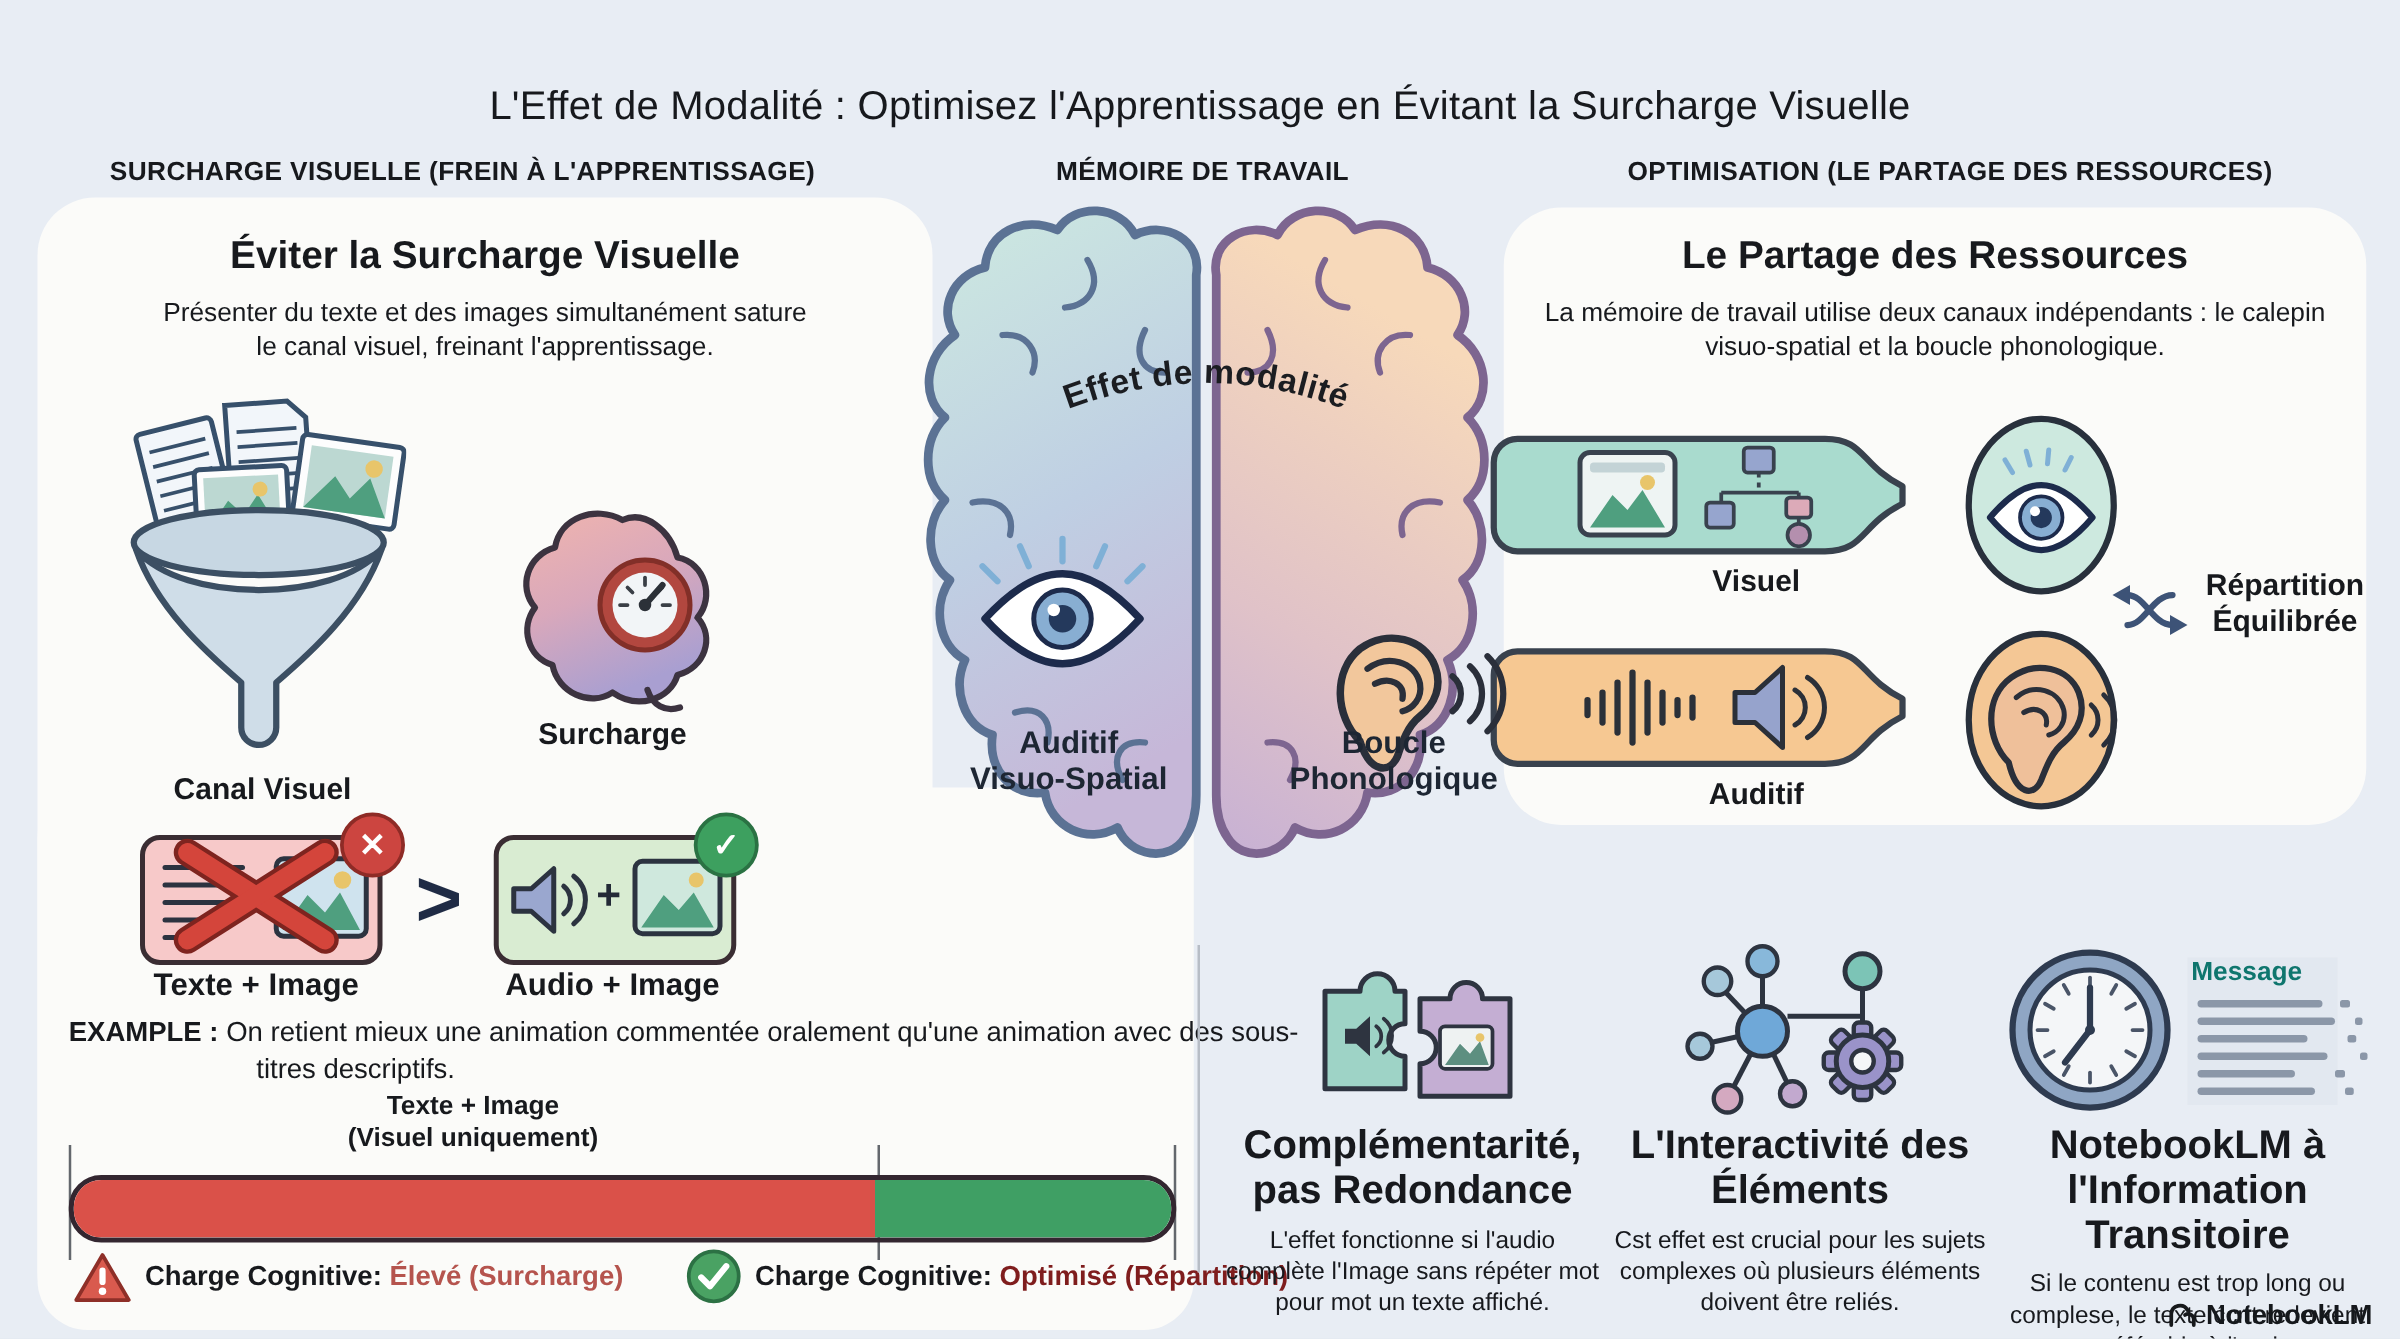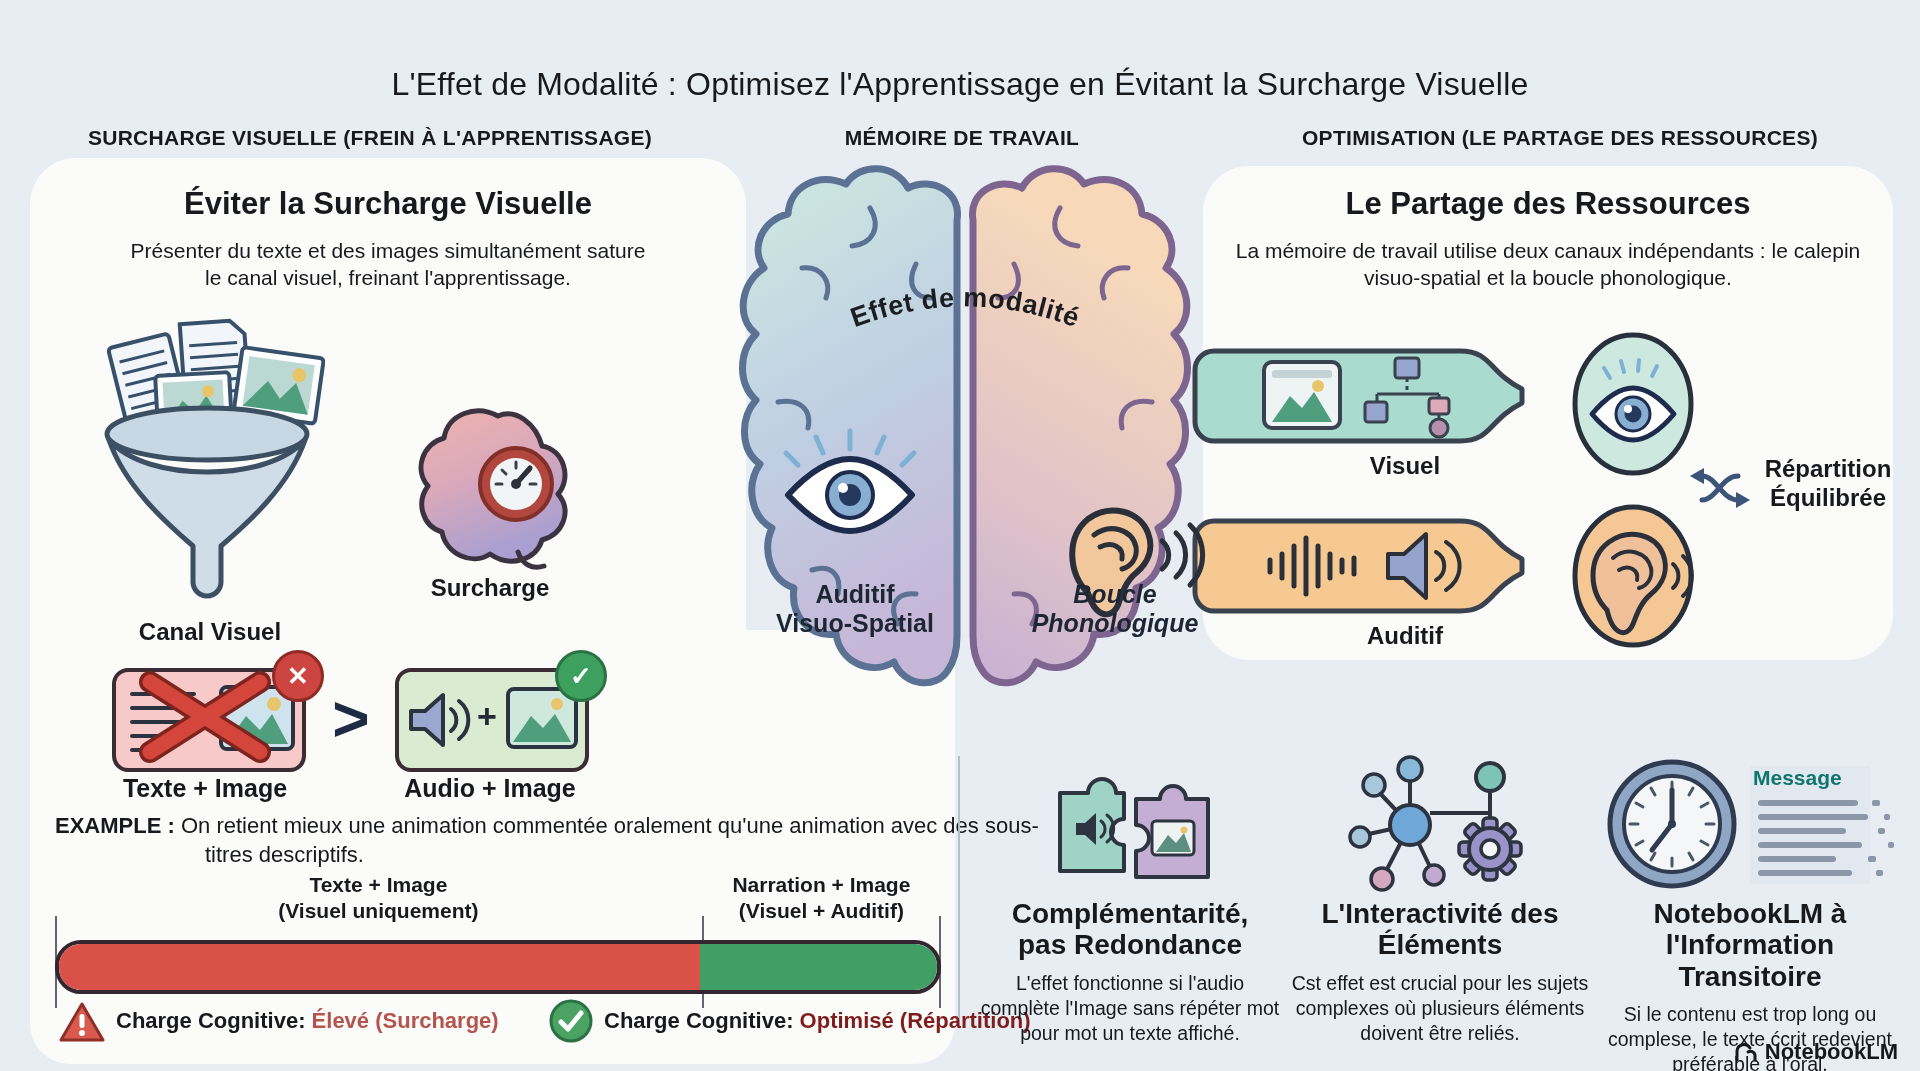--- a/index.html
+++ b/index.html
@@ -16,21 +16,21 @@
   .cardlbl{font-size:25px;font-weight:bold;}
   .example{font-size:22px;line-height:1.3;padding-left:150px;text-indent:-150px;}
   .example b{font-weight:bold;}
   .grp{font-size:21px;font-weight:bold;line-height:1.25;}
   .legend{font-size:22px;font-weight:bold;white-space:nowrap;}
   .legend .red{color:#b5544e;}
   .legend .green{color:#7f1d1d;}
   .card{position:absolute;width:186px;height:96px;border:4px solid #3a2d33;border-radius:16px;}
   .badge{position:absolute;top:-22px;right:-22px;width:46px;height:46px;border-radius:50%;
          display:flex;align-items:center;justify-content:center;color:#fff;font-size:26px;font-weight:bold;}
-  .cond-title{font-size:28px;font-weight:bold;line-height:1.12;}
+  .cond-title{font-size:32px;font-weight:bold;line-height:1.12;}
   .cond-body{font-size:19.5px;line-height:1.28;margin-top:10px;}
   .brainlbl{font-size:25px;font-weight:bold;line-height:1.15;color:#1d2633;}
   .bar-wrap{position:absolute;left:55px;top:940px;width:878px;height:46px;border:4px solid #332630;
             border-radius:26px;overflow:hidden;display:flex;}
   .bar-seg{height:100%;}
   .tickwrap{position:absolute;left:55px;top:916px;width:886px;height:92px;}
   .tick{position:absolute;top:0;bottom:0;width:2px;background:#63676d;}
   .grpwrap{position:absolute;left:55px;top:872px;width:886px;display:flex;}
   .vdiv{position:absolute;left:958px;top:756px;width:2px;height:262px;background:#b7bdc6;}
   .footer{position:absolute;right:22px;bottom:6px;display:flex;align-items:center;gap:6px;
@@ -168,24 +168,20 @@
   <div class="abs example" style="left:55px;top:812px;width:860px;">
     <b>EXAMPLE :</b>
     <span>On retient mieux une animation commentée oralement qu'une animation avec des sous-titres descriptifs.</span>
   </div>
 
   <div class="grpwrap">
     <div class="ctr grp bar-grp" style="width: 73%;">
       <div>Texte + Image</div>
       <div>(Visuel uniquement)</div>
     </div>
-    <div class="ctr grp bar-grp" style="width: 27%;">
-      <div>Narration + Image</div>
-      <div>(Visuel + Auditif)</div>
-    </div>
   </div>
   <div class="tickwrap">
     <div class="tick" style="left:0;"></div>
     <div class="tick" style="left: 73%;"></div>
     <div class="tick" style="right:0;"></div>
   </div>
   <div class="bar-wrap">
     <div class="bar-seg" style="width: 73%; background: rgb(218, 81, 73);"></div>
     <div class="bar-seg" style="width: 27%; background: rgb(63, 159, 100);"></div>
   </div>
@@ -346,21 +342,21 @@
       <path d="M-20,38 C-40,18 -42,-18 -20,-36 C2,-52 32,-44 40,-22 C46,-6 40,8 28,18 C18,26 14,38 10,50 C4,64 -12,64 -20,38 Z" fill="#f2c79c" stroke="#2a2f3a" stroke-width="6" stroke-linejoin="round"></path>
       <path d="M-14,-20 C2,-32 24,-26 28,-8 C30,4 22,12 14,14" fill="none" stroke="#2a2f3a" stroke-width="5" stroke-linecap="round"></path>
       <path d="M-8,-8 C4,-14 16,-8 14,4" fill="none" stroke="#2a2f3a" stroke-width="5" stroke-linecap="round"></path>
       <path d="M54,-14 a18,18 0 0 1 0,28 M68,-22 a30,30 0 0 1 0,44 M82,-30 a42,42 0 0 1 0,60" fill="none" stroke="#2a2f3a" stroke-width="5" stroke-linecap="round"></path>
     </g>
   </svg>
   <div class="abs ctr brainlbl" style="left:755px;top:580px;width:200px;">
     <div>Auditif</div>
     <div>Visuo-Spatial</div>
   </div>
-  <div class="abs ctr brainlbl" style="left:1010px;top:580px;width:210px;font-style:italic;">
+  <div class="abs ctr brainlbl" style="left:1010px;top:580px;width:210px;">
     <div>Boucle</div>
     <div>Phonologique</div>
   </div>
 
   <div class="vdiv"></div>
 
   <div class="abs" style="left:975px;top:748px;width:930px;display:flex;">
 
     <div style="width:310px;" class="ctr">
       <div style="height:150px;display:flex;align-items:center;justify-content:center;">

